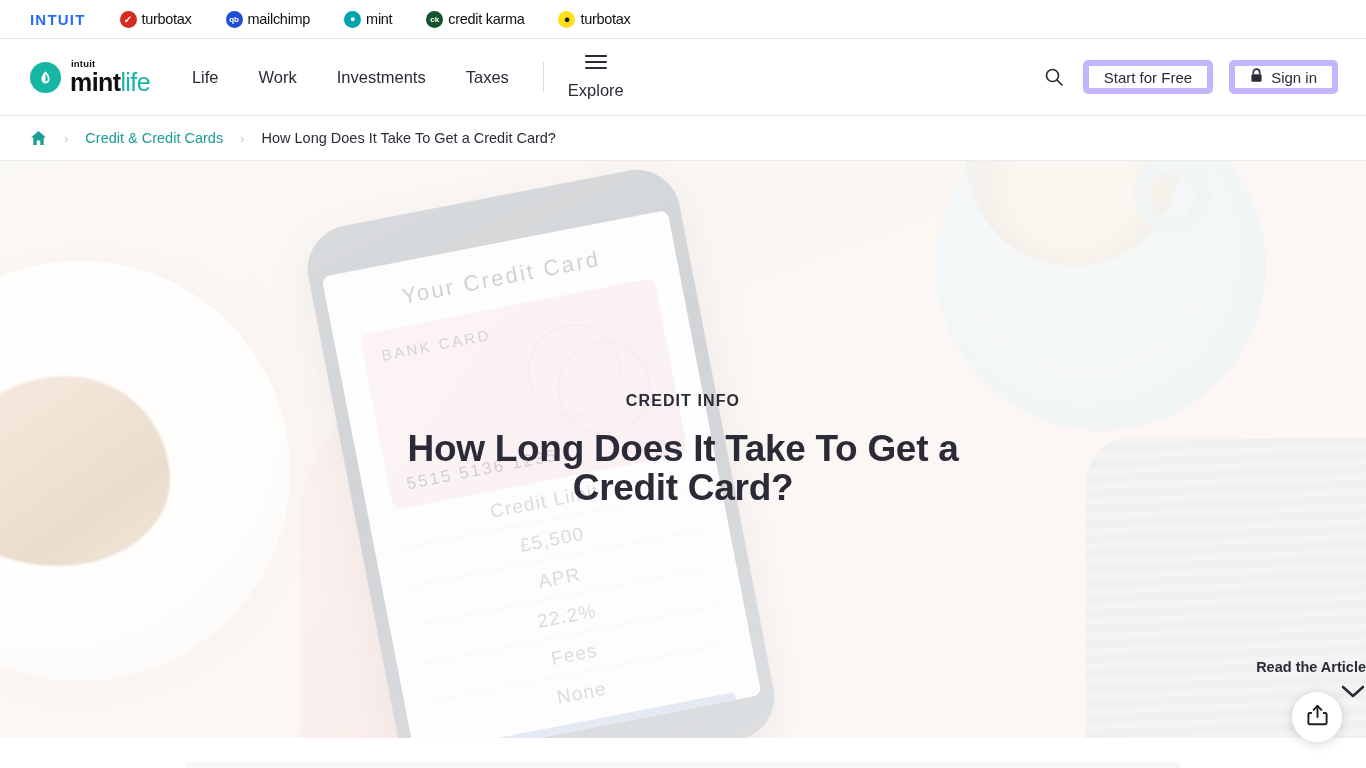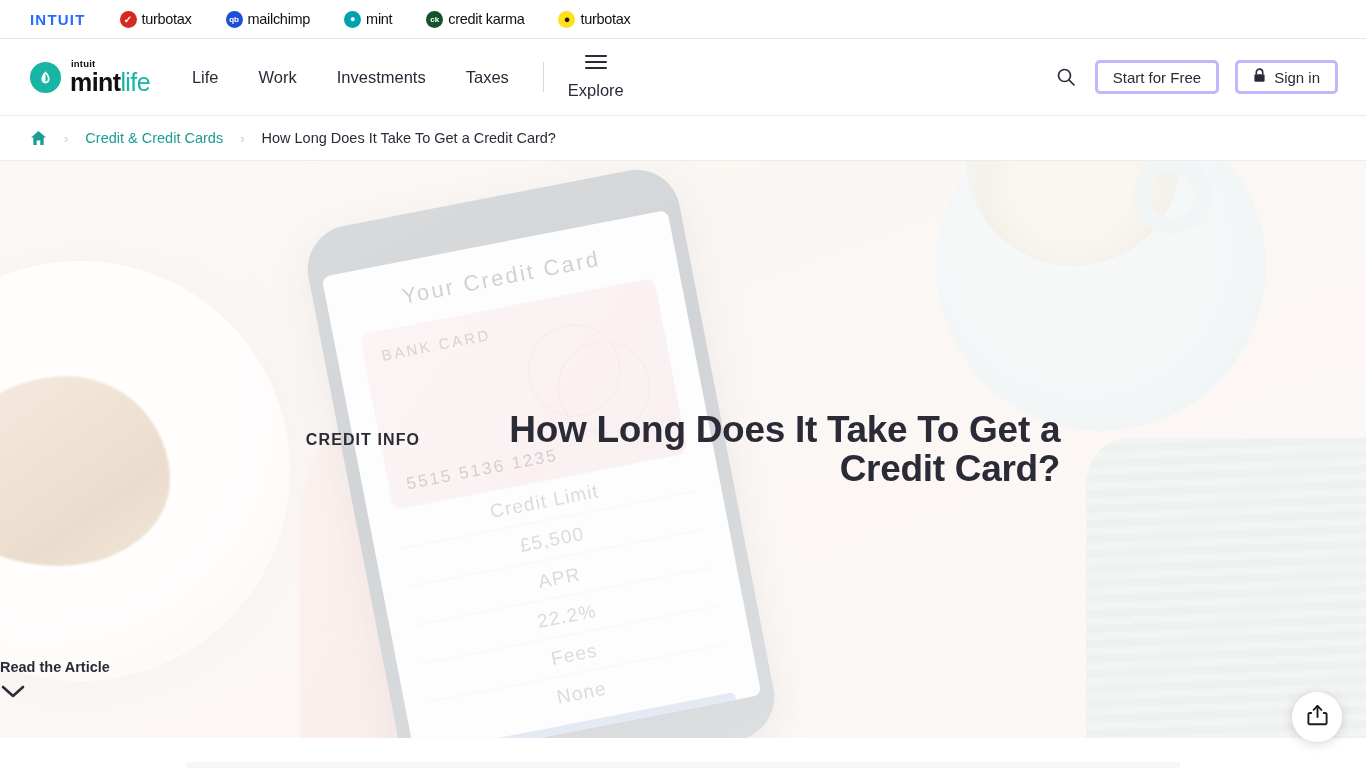--- a/index.html
+++ b/index.html
@@ -101,21 +101,21 @@
     margin: 0 24px 0 -6px;
   }
   .explore { display: flex; align-items: center; gap: 12px; cursor: pointer; flex-direction: column; }
   .hamburger { display: flex; flex-direction: column; gap: 4px; width: 22px; }
   .hamburger span { display: block; height: 2px; background: #2b2b38; border-radius: 1px; }
 
   .nav-right { margin-left: auto; display: flex; align-items: center; gap: 16px; }
   .search-btn { cursor: pointer; display: flex; align-items: center; justify-content: center; width: 26px; height: 26px; }
   .pill {
     height: 34px;
-    border: 3px solid #c4b5fd;
+    border: 6px solid #c4b5fd;
     border-radius: 5px;
     padding: 0 15px;
     display: flex; align-items: center; gap: 8px;
     font-size: 15px;
     color: #2b2b38;
     background: #fff;
     cursor: pointer;
     white-space: nowrap;
   }
 
@@ -276,44 +276,44 @@
     display: flex; align-items: center; justify-content: center;
     font-size: 19px; letter-spacing: 1.4px;
   }
   .hero-veil {
     position: absolute; inset: 0;
     background: rgba(255,255,255,.60);
   }
 
   .hero-content {
     position: absolute; inset: 0;
-    display: flex; 
+    display: flex; flex-direction: column;
     align-items: center; justify-content: center;
-    text-align: right;
+    text-align: center;
     z-index: 5;
   }
   .kicker {
     font-size: 16px;
     font-weight: bold;
     letter-spacing: 1.1px;
     color: #2b2b38;
     margin-bottom: 20px;
   }
   .hero-title {
     font-size: 37px;
     font-weight: bold;
     line-height: 1.05;
     color: #2b2b38;
     max-width: 640px;
     letter-spacing: -0.3px;
   }
   .read-wrap {
     position: absolute;
     bottom: 35px; left: 0; right: 0;
-    display: flex; flex-direction: column; align-items: flex-start; gap: 9px;
+    display: flex; flex-direction: column; align-items: flex-end; gap: 9px;
     z-index: 6;
     cursor: pointer;
   }
   .read-label { font-size: 14.5px; font-weight: bold; color: #2b2b38; }
 
   
   .content { background: #fff; height: 59px; position: relative; }
   .content-block {
     position: absolute;
     left: 186px; top: 24px;

